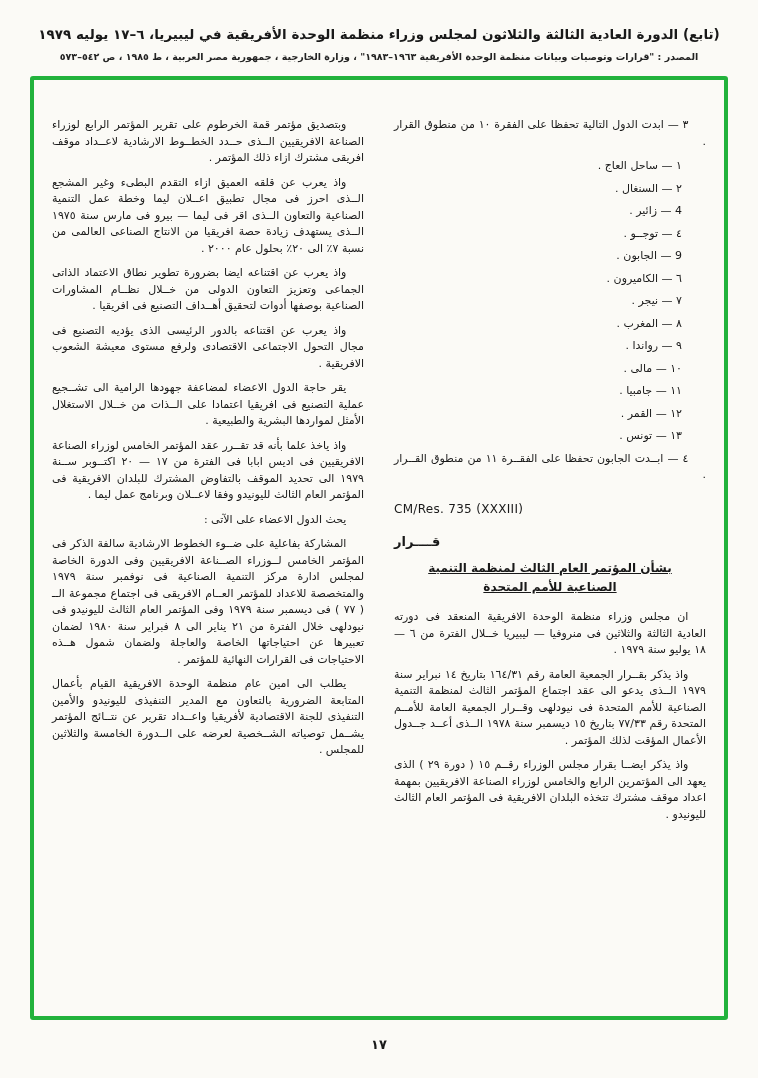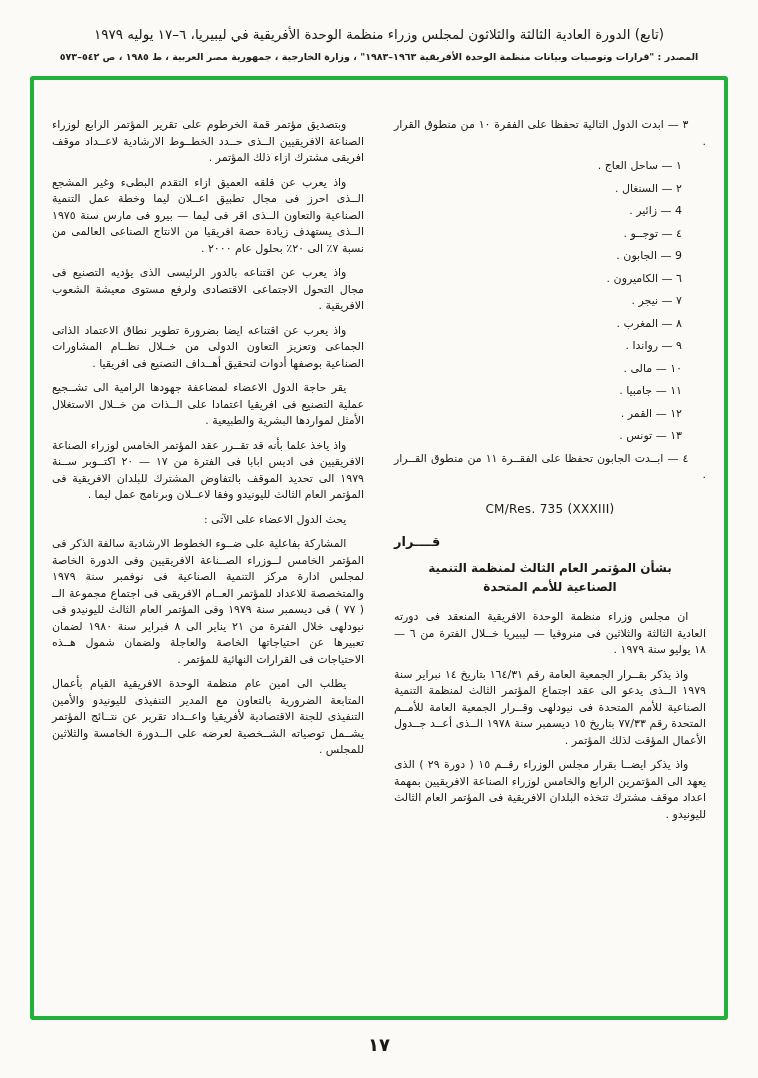--- a/index.html
+++ b/index.html
@@ -7,21 +7,21 @@
   body {
     background: #fbfaf6;
     font-family: "DejaVu Sans", sans-serif;
     color: #191919;
     position: relative;
     overflow: hidden;
   }
   .doc-header { padding-top: 26px; text-align: center; }
   .doc-title {
     font-size: 13.5px;
-    font-weight: normal;
+    font-weight: bold;
     direction: rtl;
     padding: 0 30px;
   }
   .doc-source {
     font-size: 9.5px;
     font-weight: bold;
     direction: rtl;
     margin-top: 9px;
     color: #222;
     padding: 0 30px;
@@ -47,45 +47,46 @@
     font-size: 11px;
     line-height: 1.5;
     text-align: justify;
     margin-top: 23px;
   }
   .col p { margin-bottom: 8px; text-indent: 1.6em; }
   .country-list { list-style: none; margin: 2px 10px 6px 0; }
   .country-list li { margin: 6px 0; padding-right: 14px; }
   .res-code {
     direction: ltr;
-    text-align: center;
+    text-align: left;
     font-size: 12px;
     margin: 16px 0 14px 0;
     letter-spacing: 0.3px;
   }
   .res-title {
     text-align: left;
     font-weight: bold;
     font-size: 13px;
     margin: 6px 0 8px 0;
   }
   .res-subtitle {
     text-align: center;
     font-weight: bold;
     font-size: 12px;
     margin: 0 auto 12px auto;
     width: 86%;
     line-height: 1.6;
+    text-decoration: underline;
   }
   .page-footer {
     text-align: center;
     margin-top: 14px;
   }
   .page-number {
-    font-size: 18px;
+    font-size: 13px;
     font-weight: bold;
     display: inline-block;
   }
 </style>
 </head>
 <body>
 
 <div class="page">
 
   <header class="doc-header">
@@ -118,22 +119,22 @@
         <div class="res-title">قــــرار</div>
         <div class="res-subtitle">بشأن المؤتمر العام الثالث لمنظمة التنمية الصناعية للأمم المتحدة</div>
         <p>ان مجلس وزراء منظمة الوحدة الافريقية المنعقد فى دورته العادية الثالثة والثلاثين فى منروفيا — ليبيريا خــلال الفترة من ٦ — ١٨ يوليو سنة ١٩٧٩ .</p>
         <p>واذ يذكر بقــرار الجمعية العامة رقم ١٦٤/٣١ بتاريخ ١٤ نبراير سنة ١٩٧٩ الــذى يدعو الى عقد اجتماع المؤتمر الثالث لمنظمة التنمية الصناعية للأمم المتحدة فى نيودلهى وقــرار الجمعية العامة للأمــم المتحدة رقم ٧٧/٣٣ بتاريخ ١٥ ديسمبر سنة ١٩٧٨ الــذى أعــد جــدول الأعمال المؤقت لذلك المؤتمر .</p>
         <p>واذ يذكر ايضــا بقرار مجلس الوزراء رقــم ١٥ ( دورة ٢٩ ) الذى يعهد الى المؤتمرين الرابع والخامس لوزراء الصناعة الافريقيين بمهمة اعداد موقف مشترك تتخذه البلدان الافريقية فى المؤتمر العام الثالث لليونيدو .</p>
       </div>
 
       <div class="col">
         <p>وبتصديق مؤتمر قمة الخرطوم على تقرير المؤتمر الرابع لوزراء الصناعة الافريقيين الــذى حــدد الخطــوط الارشادية لاعــداد موقف افريقى مشترك ازاء ذلك المؤتمر .</p>
         <p>واذ يعرب عن قلقه العميق ازاء التقدم البطىء وغير المشجع الــذى احرز فى مجال تطبيق اعــلان ليما وخطة عمل التنمية الصناعية والتعاون الــذى اقر فى ليما — بيرو فى مارس سنة ١٩٧٥ الــذى يستهدف زيادة حصة افريقيا من الانتاج الصناعى العالمى من نسبة ٧٪ الى ٢٠٪ بحلول عام ٢٠٠٠ .</p>
+        <p>واذ يعرب عن اقتناعه ايضا بضرورة تطوير نطاق الاعتماد الذاتى الجماعى وتعزيز التعاون الدولى من خــلال نظــام المشاورات الصناعية بوصفها أدوات لتحقيق أهــداف التصنيع فى افريقيا .</p>
         <p>واذ يعرب عن اقتناعه بالدور الرئيسى الذى يؤديه التصنيع فى مجال التحول الاجتماعى الاقتصادى ولرفع مستوى معيشة الشعوب الافريقية .</p>
-        <p>واذ يعرب عن اقتناعه ايضا بضرورة تطوير نطاق الاعتماد الذاتى الجماعى وتعزيز التعاون الدولى من خــلال نظــام المشاورات الصناعية بوصفها أدوات لتحقيق أهــداف التصنيع فى افريقيا .</p>
         <p>يقر حاجة الدول الاعضاء لمضاعفة جهودها الرامية الى تشــجيع عملية التصنيع فى افريقيا اعتمادا على الــذات من خــلال الاستغلال الأمثل لمواردها البشرية والطبيعية .</p>
         <p>واذ ياخذ علما بأنه قد تقــرر عقد المؤتمر الخامس لوزراء الصناعة الافريقيين فى اديس ابابا فى الفترة من ١٧ — ٢٠ اكتــوبر ســنة ١٩٧٩ الى تحديد الموقف بالتفاوض المشترك للبلدان الافريقية فى المؤتمر العام الثالث لليونيدو وفقا لاعــلان وبرنامج عمل ليما .</p>
         <p>يحث الدول الاعضاء على الآتى :</p>
         <p>المشاركة بفاعلية على ضــوء الخطوط الارشادية سالفة الذكر فى المؤتمر الخامس لــوزراء الصــناعة الافريقيين وفى الدورة الخاصة لمجلس ادارة مركز التنمية الصناعية فى نوفمبر سنة ١٩٧٩ والمتخصصة للاعداد للمؤتمر العــام الافريقى فى اجتماع مجموعة الــ ( ٧٧ ) فى ديسمبر سنة ١٩٧٩ وفى المؤتمر العام الثالث لليونيدو فى نيودلهى خلال الفترة من ٢١ يناير الى ٨ فبراير سنة ١٩٨٠ لضمان تعبيرها عن احتياجاتها الخاصة والعاجلة ولضمان شمول هــذه الاحتياجات فى القرارات النهائية للمؤتمر .</p>
         <p>يطلب الى امين عام منظمة الوحدة الافريقية القيام بأعمال المتابعة الضرورية بالتعاون مع المدير التنفيذى لليونيدو والأمين التنفيذى للجنة الاقتصادية لأفريقيا واعــداد تقرير عن نتــائج المؤتمر يشــمل توصياته الشــخصية لعرضه على الــدورة الخامسة والثلاثين للمجلس .</p>
       </div>
 
     </div>
   </div>
 

